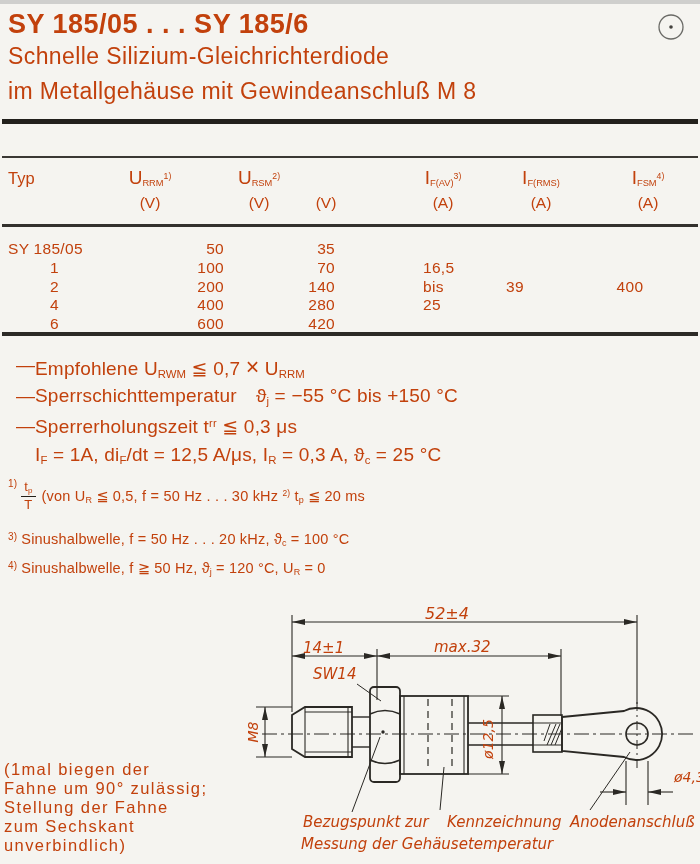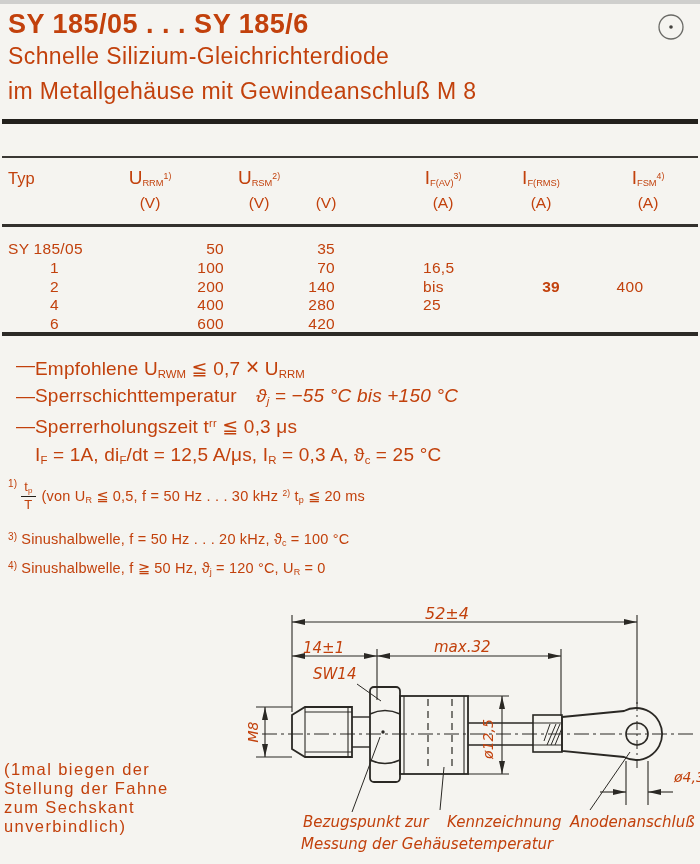--- a/index.html
+++ b/index.html
@@ -27,21 +27,21 @@
   .hc1{left:95px;}  .hc2{left:204px;} .hc3{left:271px;}
   .hc4{left:388px;} .hc5{left:486px;} .hc6{left:593px;}
   .typ-h{left:8px;top:165px;font-size:16.5px;}
   .trow{left:0;width:700px;height:19px;font-size:15.5px;letter-spacing:0.3px;}
   .cell{position:absolute;top:0;}
   .c-typ{left:8px;width:95px;}
   .c-typn{left:45px;width:14px;text-align:right;}
   .c-urrm{left:154px;width:70px;text-align:right;}
   .c-ur{left:265px;width:70px;text-align:right;}
   .c-ifav{left:423px;width:44px;}
-  .c-ifrms{left:506px;width:54px;text-align:right;font-weight:bold;}
+  .c-ifrms{left:506px;width:54px;text-align:left;}
   .c-ifsm{left:602px;width:56px;text-align:center;}
   
   .spec{font-size:19px;letter-spacing:0.2px;white-space:nowrap;}
   .dash{left:8px;width:26px;}
   .times{font-size:1.22em;}
   .spec sub,.spec .sb{font-size:0.6em;}
   
   .fn{font-size:14.5px;letter-spacing:0.2px;white-space:nowrap;display:flex;align-items:center;}
   .fn .marker{font-size:10px;vertical-align:super;align-self:flex-start;margin-right:4px;}
   .frac{display:inline-block;text-align:center;font-size:13px;line-height:1.05;margin-right:6px;}
@@ -136,21 +136,21 @@
   <div class="abs spec" style="left:8px;top:350px;">
     <span class="dash abs">—</span>
     <span class="abs" style="left:27px;">
       <span>Empfohlene U</span><span class="sb">RWM</span><span> ≦ 0,7 </span><span class="times">×</span><span> U</span><span class="sb">RRM</span>
     </span>
   </div>
 
   <div class="abs spec" style="left:8px;top:381px;">
     <span class="dash abs">—</span>
     <span class="abs" style="left:27px;">Sperrschichttemperatur</span>
-    <span class="abs" style="left:248px;font-style:italic;">
+    <span class="abs" style="left:248px;">
       <span>ϑ</span><span class="sb">j</span><span> = −55 °C bis +150 °C</span>
     </span>
   </div>
 
   <div class="abs spec" style="left:8px;top:411px;">
     <span class="dash abs">—</span>
     <span class="abs" style="left:27px;">
       <span>Sperrerholungszeit t</span><span class="sp">rr</span><span> ≦ 0,3 μs</span>
     </span>
   </div>
@@ -274,18 +274,19 @@
   <div class="abs dlabel rot" style="left:466px;top:727px;width:44px;font-size:14px;text-align:center;">ø12,5</div>
   <div class="abs dlabel" style="left:674px;top:765px;width:36px;font-size:14px;">ø4,3</div>
 
   <div class="abs dlabel" style="left:303px;top:809px;font-size:15px;">Bezugspunkt zur</div>
   <div class="abs dlabel" style="left:301px;top:831px;font-size:15px;">Messung der Gehäusetemperatur</div>
   <div class="abs dlabel" style="left:447px;top:809px;font-size:15px;">Kennzeichnung</div>
   <div class="abs dlabel" style="left:570px;top:809px;font-size:15px;">Anodenanschluß</div>
 
   <div class="abs note" style="top:756px;">
     <div>(1mal biegen der</div>
+    <div>Fahne um 90° zulässig;</div>
     <div>Stellung der Fahne</div>
     <div>zum Sechskant</div>
     <div>unverbindlich)</div>
   </div>
 
 </div>
 
 </body></html>

